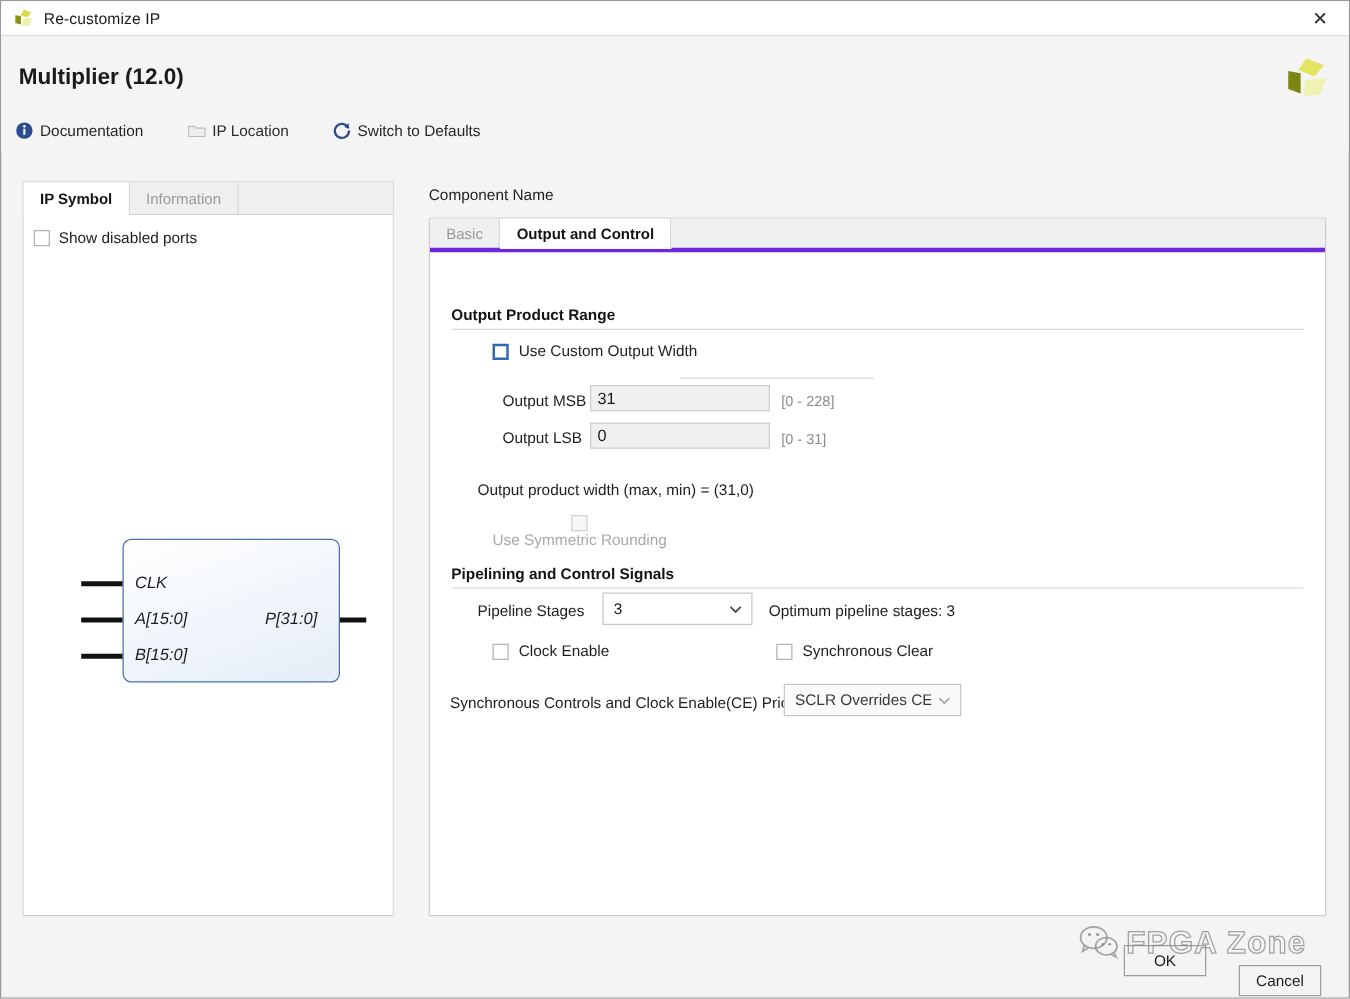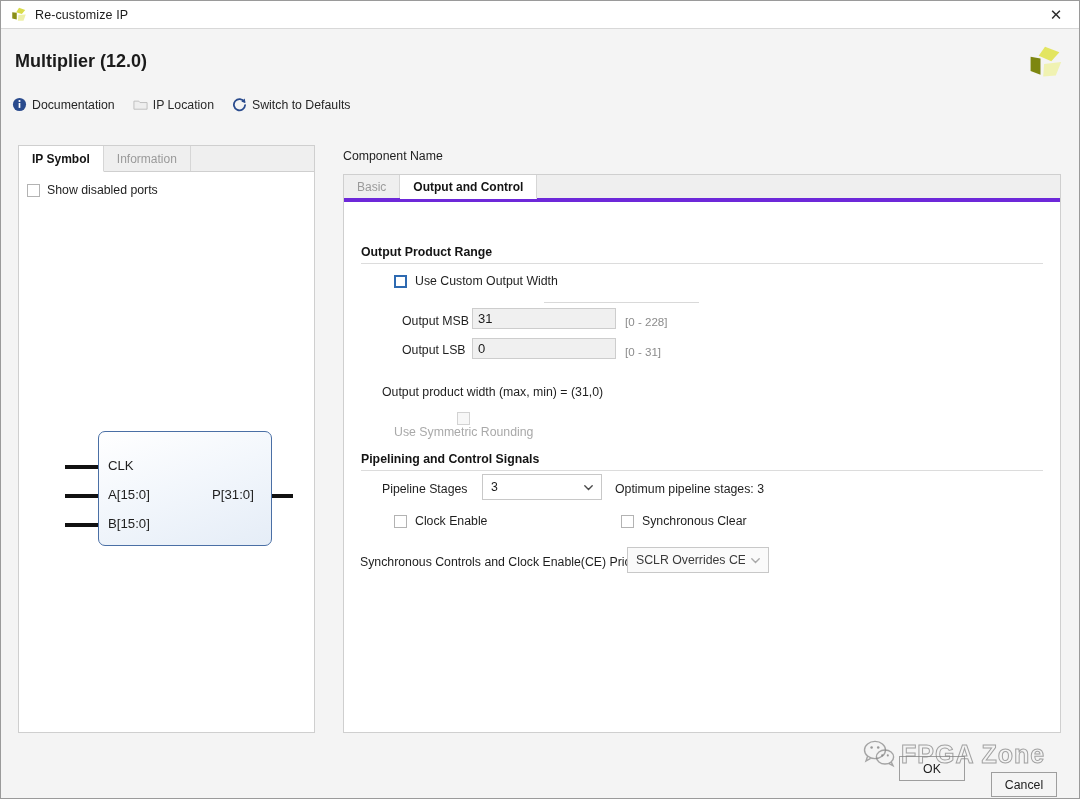--- a/index.html
+++ b/index.html
@@ -49,21 +49,21 @@
   .header-title {
     position: absolute; left: 14px; top: 22px;
     font-size: 18px; font-weight: bold; color: #1a1a1a;
   }
   .xilinx-logo {
     position: absolute; right: 14px; top: 16px;
     width: 40px; height: 36px;
   }
   .toolbar {
     position: absolute; left: 11px; top: 68px;
-    display: flex; align-items: center; gap: 0px;
+    display: flex; align-items: center; gap: 17px;
   }
   .tool-item {
     display: flex; align-items: center;
     margin-right: 18px;
     font-size: 12.3px; color: #262626;
     cursor: pointer; white-space: nowrap;
   }
   .tool-item.disabled { color: #2b2b2b; cursor: default; }
   .tool-ico { width: 15px; height: 15px; margin-right: 5px; flex: 0 0 auto; }
 
@@ -114,21 +114,21 @@
     background: #ffffff;
     display: inline-block;
     flex: 0 0 auto;
   }
   .cb.blue { border: 2px solid #2e6ab1; }
   .cb.dis { border: 1px solid #d2d2d2; background: #f7f7f7; }
 
   
   .symbol-wrap {
     position: absolute; left: 46px; top: 259px;
-    width: 210px; height: 120px;
+    width: 210px; height: 120px; font-style: italic;
   }
   .sym-box {
     position: absolute; left: 33px; top: 0;
     width: 174px; height: 115px;
     border: 1px solid #4a6fa5;
     border-radius: 7px;
     background: linear-gradient(160deg,#ffffff 0%, #f3f7fc 45%, #e5edf7 100%);
   }
   .sym-label {
     position: absolute;

